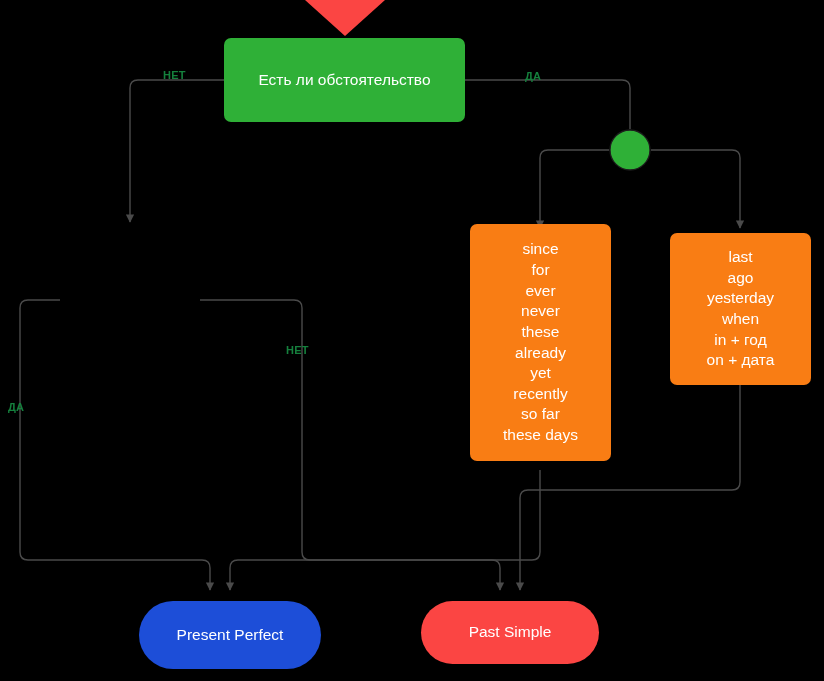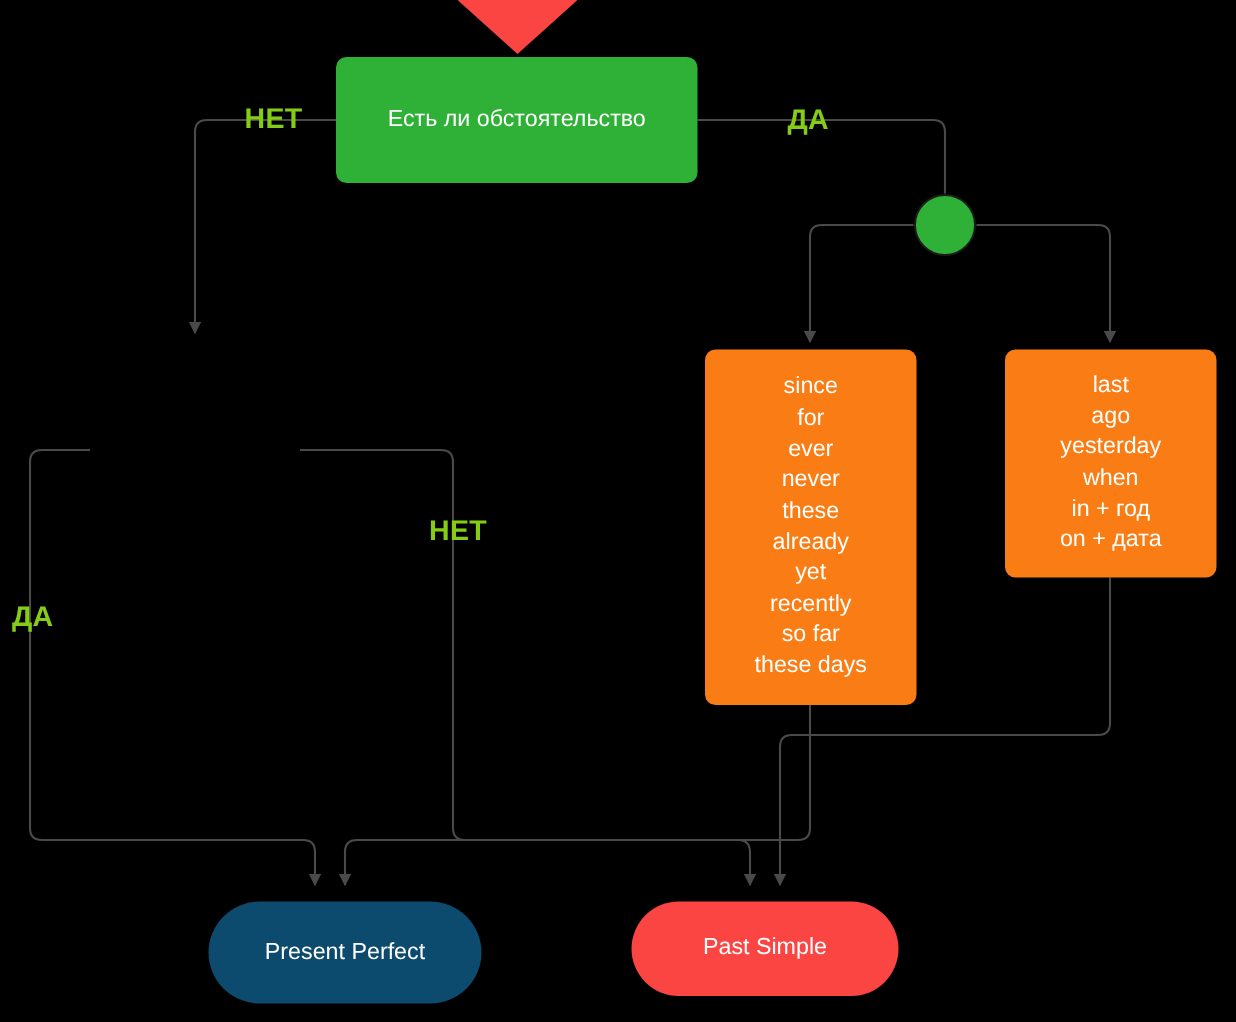--- a/index.html
+++ b/index.html
@@ -49,26 +49,26 @@
   .node-orange {
     background: #f97d14;
     border-radius: 7px;
     font-size: 15.5px;
     padding: 8px 8px;
   }
   .node-pill {
     border-radius: 40px;
     font-size: 15.5px;
   }
-  .node-pill.yellow { background: #0c4a6e; }
+  .node-pill.yellow { background: #1d4ed8; }
   .node-pill.red    { background: #fb4543; }
   .edge-label {
     position: absolute;
-    color: #84cc16;
-    font-size: 19px;
+    color: #15803d;
+    font-size: 11px;
     font-weight: bold;
     letter-spacing: 0.2px;
     white-space: nowrap;
   }
   .node-lines span { display: block; }
 </style>
 </head>
 <body>
 
 <div id="canvas">
@@ -108,21 +108,21 @@
     <div class="node-lines">
       <span>Есть ли обстоятельство</span>
     </div>
   </div>
 
   <svg style="position:absolute;left:609px;top:129px;width:42px;height:42px;" viewBox="0 0 42 42" xmlns="http://www.w3.org/2000/svg">
     <circle cx="21" cy="21" r="20" fill="#2fb037" stroke="#1c1c1c" stroke-width="1.3"></circle>
   </svg>
 
 
-  <div class="node node-orange" style="left:470px;top:233px;width:141px;height:237px;">
+  <div class="node node-orange" style="left:470px;top:224px;width:141px;height:237px;">
     <div class="node-lines">
       <span>since</span>
       <span>for</span>
       <span>ever</span>
       <span>never</span>
       <span>these</span>
       <span>already</span>
       <span>yet</span>
       <span>recently</span>
       <span>so far</span>

